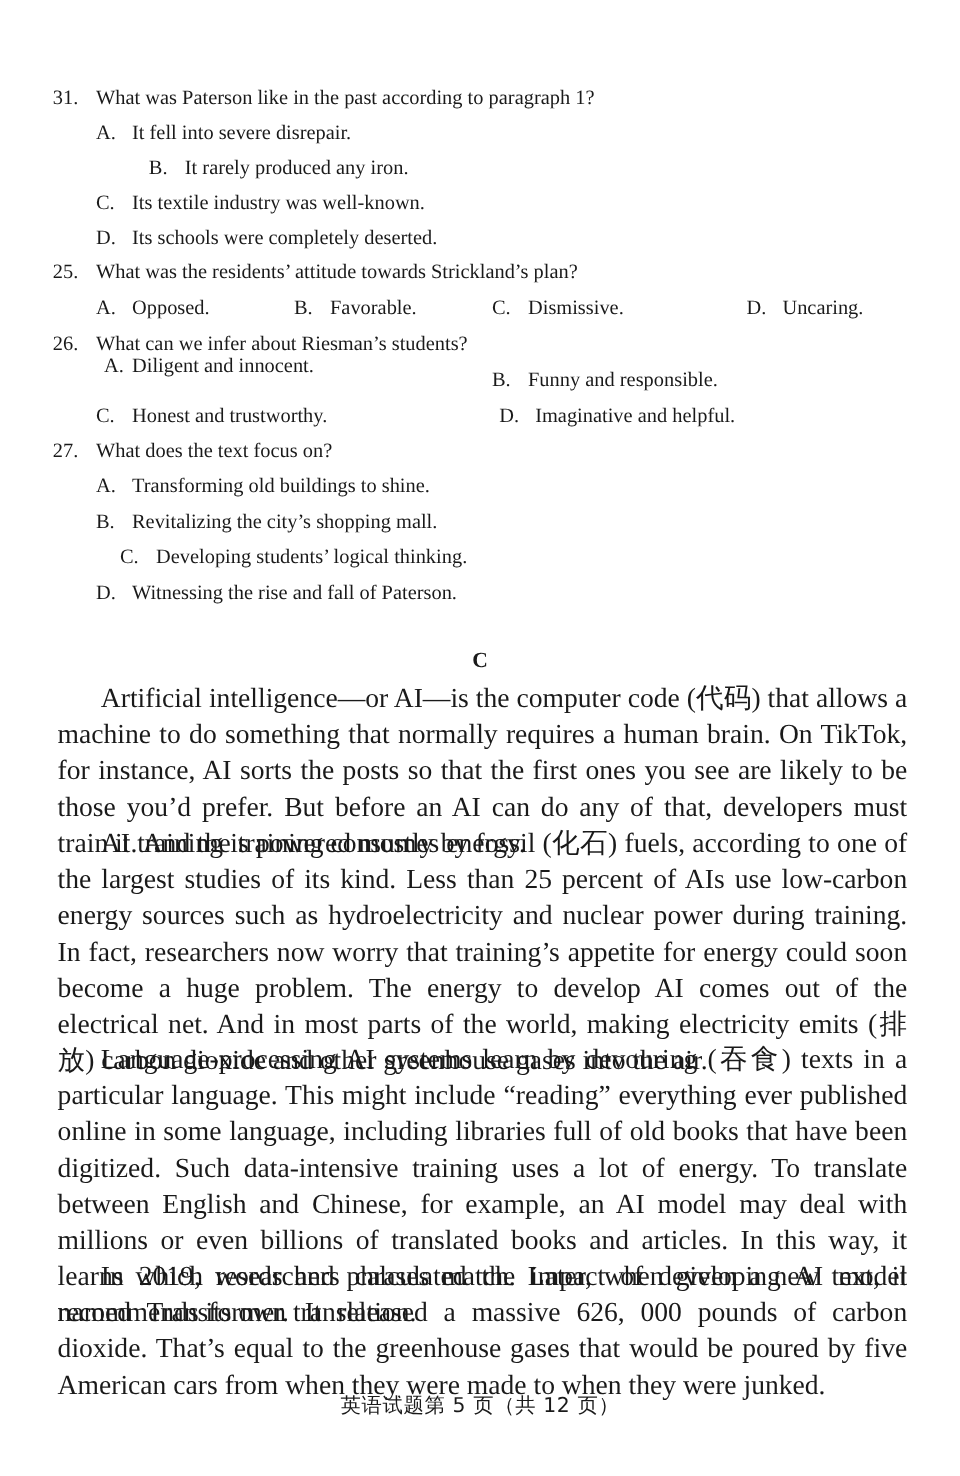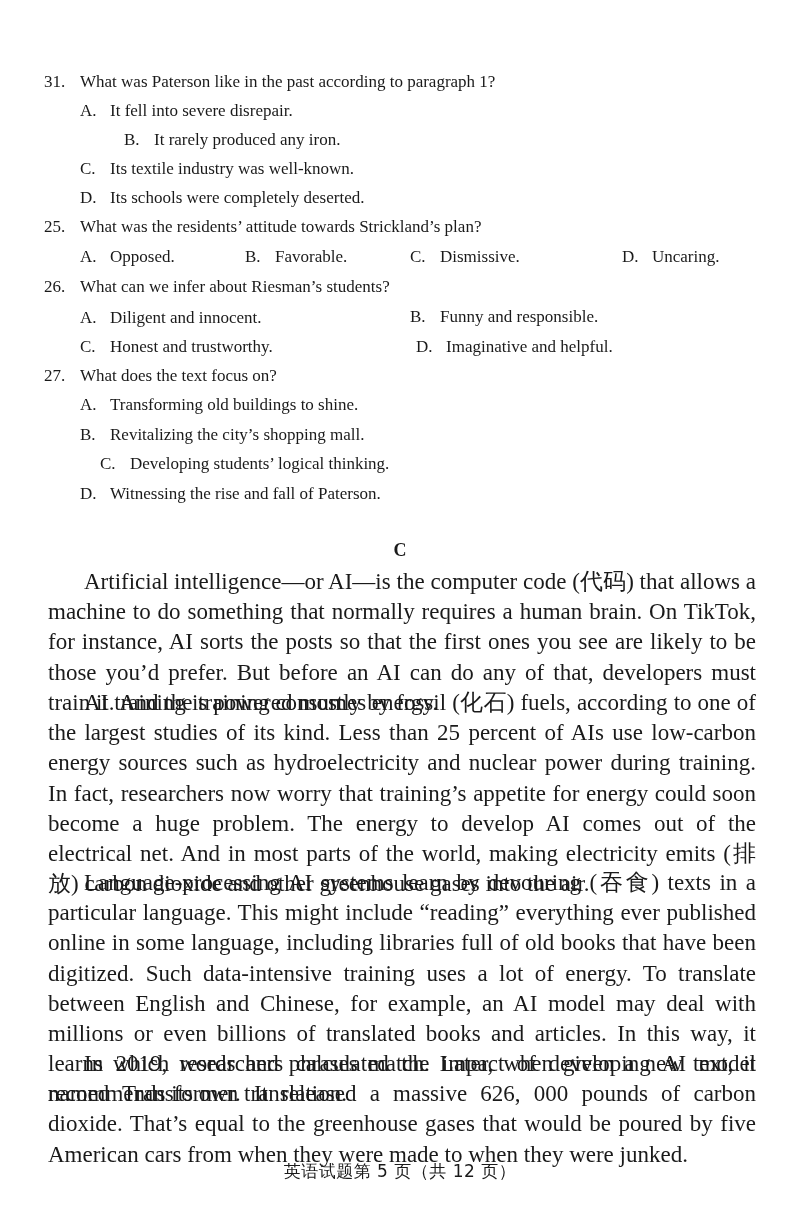--- a/index.html
+++ b/index.html
@@ -35,21 +35,21 @@
   <span class="num">25.</span><span>What was the residents’ attitude towards Strickland’s plan?</span>
 </div>
 <div class="opt" style="top:247px; left:80px;"><span class="letter">A.</span><span>Opposed.</span></div>
 <div class="opt" style="top:247px; left:245px;"><span class="letter">B.</span><span>Favorable.</span></div>
 <div class="opt" style="top:247px; left:410px;"><span class="letter">C.</span><span>Dismissive.</span></div>
 <div class="opt" style="top:247px; left:578px;margin-left:44px;"><span class="letter">D.</span><span>Uncaring.</span></div>
 
 <div class="q" style="top:277px;">
   <span class="num">26.</span><span>What can we infer about Riesman’s students?</span>
 </div>
-<div class="opt" style="top:308px; left:80px;"><span class="letter">A.</span><span>Diligent and innocent.</span></div>
+<div class="opt" style="top:295px; left:80px;text-align:center;"><span class="letter">A.</span><span>Diligent and innocent.</span></div>
 <div class="opt" style="top:307px; left:410px;"><span class="letter">B.</span><span>Funny and responsible.</span></div>
 <div class="opt" style="top:337px; left:80px;"><span class="letter">C.</span><span>Honest and trustworthy.</span></div>
 <div class="opt" style="top:337px; left:416px;"><span class="letter">D.</span><span>Imaginative and helpful.</span></div>
 
 <div class="q" style="top:366px;">
   <span class="num">27.</span><span>What does the text focus on?</span>
 </div>
 <div class="opt" style="top:395px; left:80px;"><span class="letter">A.</span><span>Transforming old buildings to shine.</span></div>
 <div class="opt" style="top:425px; left:80px;"><span class="letter">B.</span><span>Revitalizing the city’s shopping mall.</span></div>
 <div class="opt" style="top:454px; left:80px;margin-left:20px;"><span class="letter">C.</span><span>Developing students’ logical thinking.</span></div>

